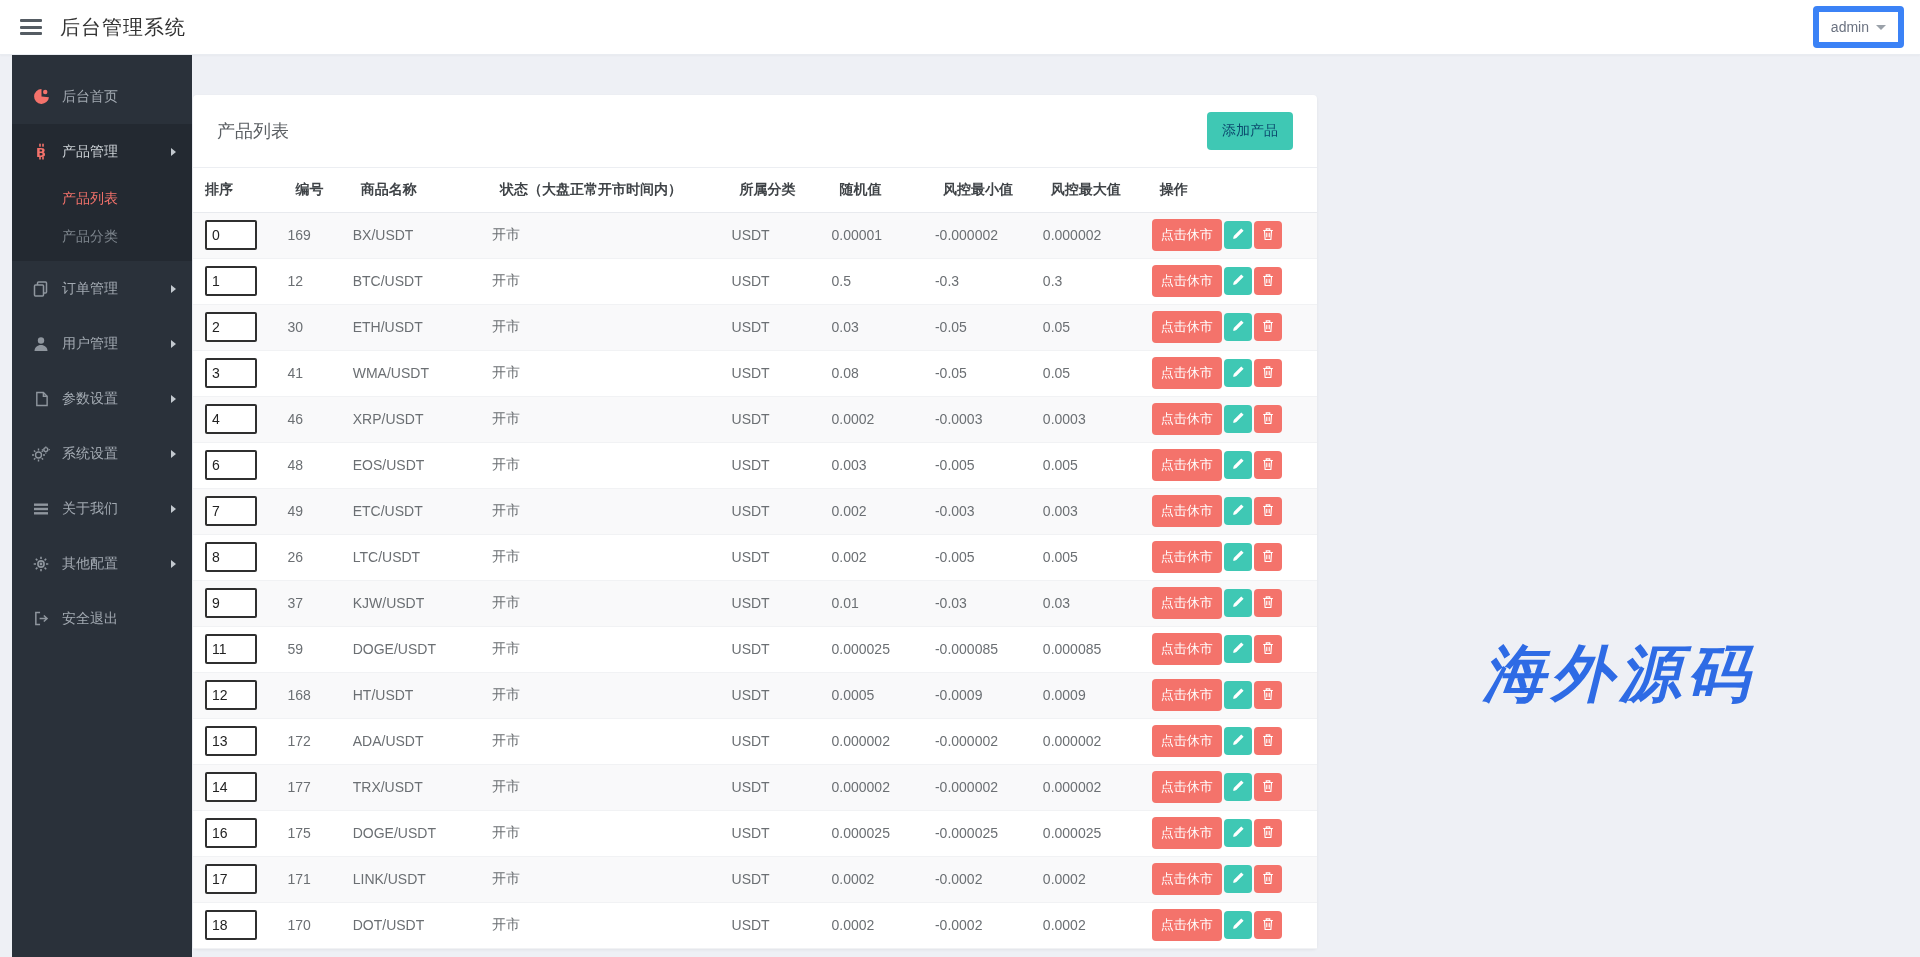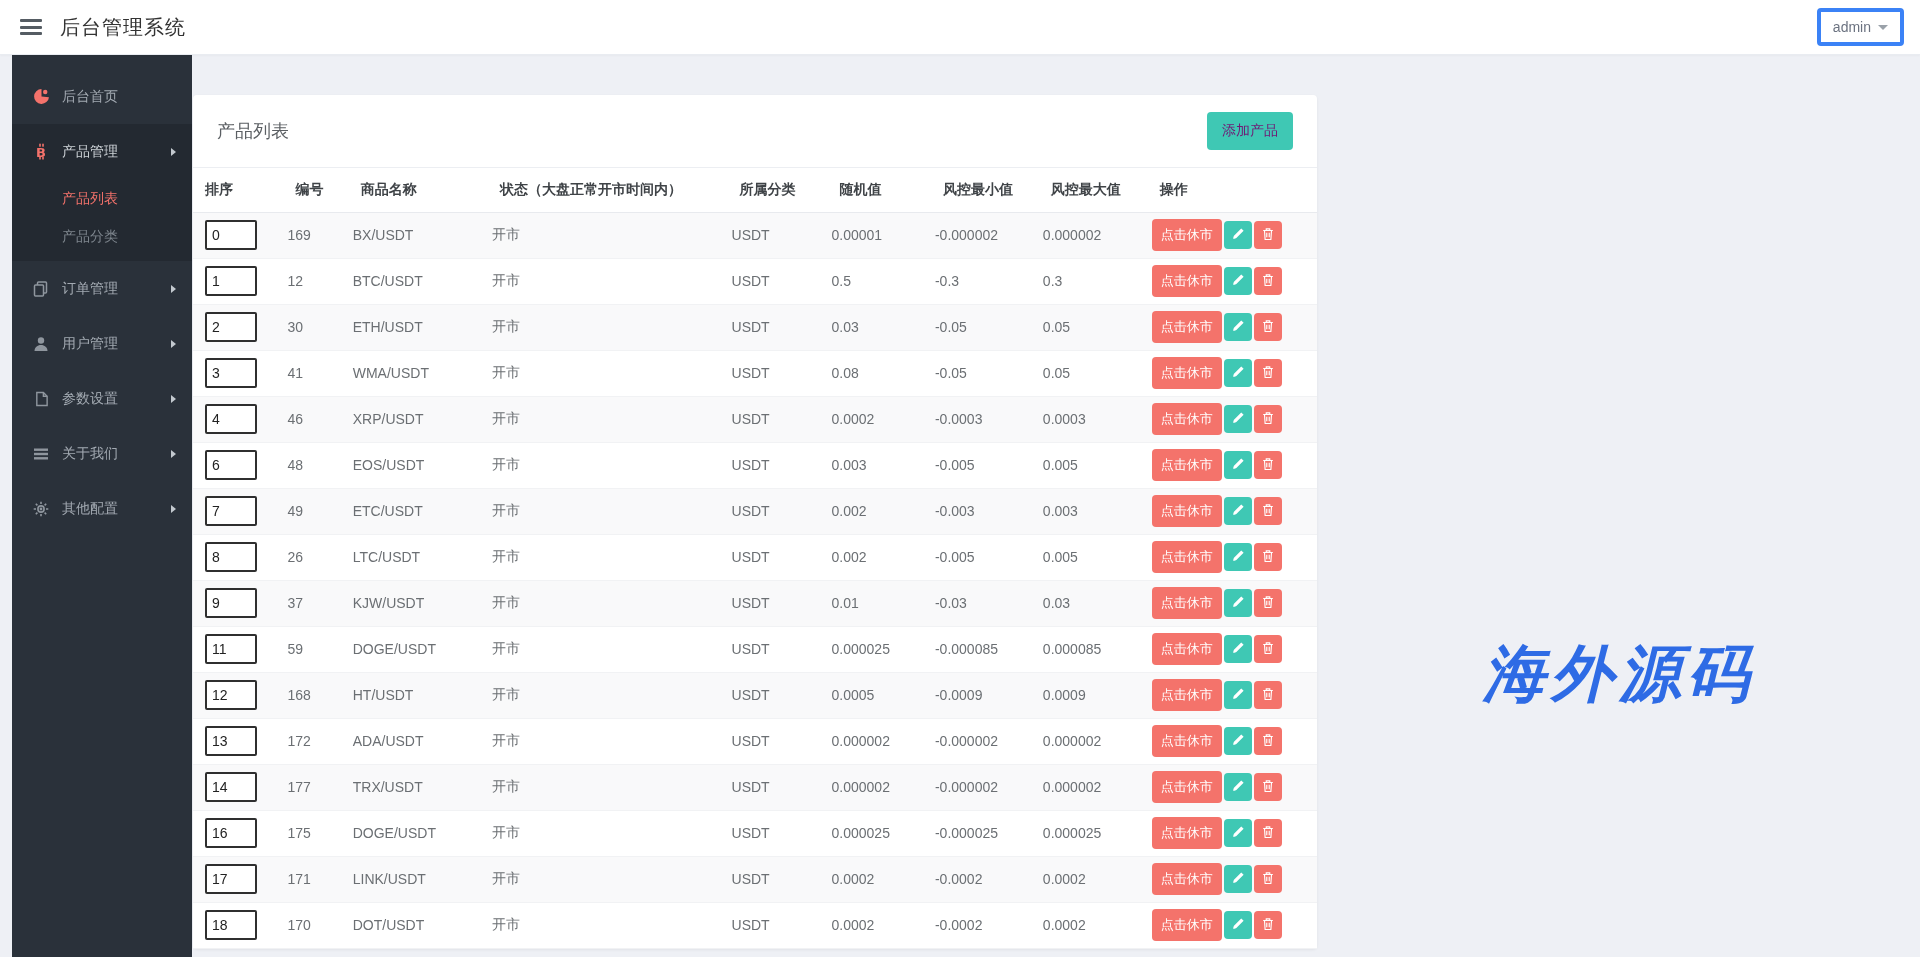--- a/index.html
+++ b/index.html
@@ -16,21 +16,21 @@
     position:absolute; top:0; left:0; width:1920px; height:55px;
     background:#ffffff; border-bottom:1px solid #e9ecf1;
     display:flex; align-items:center; z-index:10;
     box-shadow:0 1px 2px rgba(0,0,0,0.03);
   }
   .hamburger { width:22px; height:16px; margin-left:20px; display:flex; flex-direction:column; justify-content:space-between; cursor:pointer; }
   .hamburger span { display:block; width:22px; height:3px; background:#555c63; border-radius:1px; }
   .app-title { margin-left:18px; font-size:20px; color:#333; font-weight:500; letter-spacing:1px; }
   .user-dd {
     margin-left:auto; margin-right:16px;
-    border:4px solid #3b82f6; border-radius:4px;
+    border:6px solid #3b82f6; border-radius:4px;
     padding:7px 12px; display:flex; align-items:center; gap:7px;
     color:#6b7280; font-size:14px; background:#fff; cursor:pointer;
   }
   .caret-down { width:0; height:0; border-left:5px solid transparent; border-right:5px solid transparent; border-top:5px solid #9aa1a9; }
 
   
   .sidebar {
     position:absolute; top:55px; left:12px; bottom:0; width:180px;
     background:#2a313a; padding-top:14px;
   }
@@ -53,21 +53,21 @@
 
   
   .main { position:absolute; left:180px; top:55px; right:0; bottom:0; overflow:hidden; }
   .card {
     margin:40px 0 0 13px; width:1124px; background:#fff; border-radius:4px;
     box-shadow:0 1px 3px rgba(0,0,0,0.06);
   }
   .card-head { display:flex; align-items:center; justify-content:space-between; padding:17px 24px; }
   .card-title { font-size:18px; color:#5b5f63; }
   .btn-add {
-    background:#3fc8b4; color:#701a75; border:none; border-radius:4px;
+    background:#3fc8b4; color:#0c4a6e; border:none; border-radius:4px;
     font-size:14px; padding:10px 15px; cursor:pointer;
     font-family:inherit;
   }
   .divider { height:1px; background:#eceef2; }
 
   table { width:100%; border-collapse:collapse; table-layout:fixed; }
   thead th {
     text-align:left; font-size:14px; color:#3f4347; font-weight:700;
     height:44px; padding:0 16px; border-bottom:1px solid #e8eaee;
     white-space:nowrap; overflow:hidden;
@@ -186,20 +186,36 @@
               <path d="M10 1v4h4" fill="none" stroke="currentColor" stroke-width="1.5"></path>
             </svg>
           </span>
           <span class="lbl">参数设置</span>
           <span class="arrow-right"></span>
         </div>
       </div>
       <div class="side-group">
         <div class="side-item">
           <span class="ico icon-gray">
+            <svg width="18" height="16" viewBox="0 0 18 16">
+              <g stroke="currentColor" stroke-width="1.4" fill="none">
+                <circle cx="6.5" cy="9" r="3"></circle>
+                <path d="M6.5 4.5v-2M6.5 13.5v2M2 9H0M13 9h-2M3.3 5.8L1.9 4.4M9.7 12.2l1.4 1.4M3.3 12.2l-1.4 1.4M9.7 5.8l1.4-1.4"></path>
+                <circle cx="13.8" cy="3.6" r="2"></circle>
+                <path d="M13.8 0.6v-1M13.8 6.6v1M10.8 3.6h-1M17.8 3.6h-1"></path>
+              </g>
+            </svg>
+          </span>
+          <span class="lbl">系统设置</span>
+          <span class="arrow-right"></span>
+        </div>
+      </div>
+      <div class="side-group">
+        <div class="side-item">
+          <span class="ico icon-gray">
             <svg width="16" height="14" viewBox="0 0 16 14">
               <g fill="currentColor">
                 <rect x="1" y="1.5" width="14" height="2.4"></rect>
                 <rect x="1" y="5.8" width="14" height="2.4"></rect>
                 <rect x="1" y="10.1" width="14" height="2.4"></rect>
               </g>
             </svg>
           </span>
           <span class="lbl">关于我们</span>
           <span class="arrow-right"></span>
@@ -211,20 +227,31 @@
             <svg width="16" height="16" viewBox="0 0 16 16">
               <g stroke="currentColor" stroke-width="1.6" fill="none">
                 <circle cx="8" cy="8" r="3.1"></circle>
                 <path d="M8 3v-2.3M8 13v2.3M3 8H0.7M13 8h2.3M4.4 4.4L2.8 2.8M11.6 11.6l1.6 1.6M4.4 11.6l-1.6 1.6M11.6 4.4l1.6-1.6"></path>
               </g>
               <circle cx="8" cy="8" r="1.4" fill="currentColor"></circle>
             </svg>
           </span>
           <span class="lbl">其他配置</span>
           <span class="arrow-right"></span>
+        </div>
+      </div>
+      <div class="side-group">
+        <div class="side-item">
+          <span class="ico icon-gray">
+            <svg width="16" height="15" viewBox="0 0 16 16">
+              <path d="M7 1.5H2.5v13H7" fill="none" stroke="currentColor" stroke-width="1.6"></path>
+              <path d="M6.5 8h7M11 4.8L14.5 8 11 11.2" fill="none" stroke="currentColor" stroke-width="1.6"></path>
+            </svg>
+          </span>
+          <span class="lbl">安全退出</span>
         </div>
       </div>
     </div>
 
   <div class="main">
     <div class="card">
       <div class="card-head">
         <div class="card-title">产品列表</div>
         <button class="btn-add">添加产品</button>
       </div>

